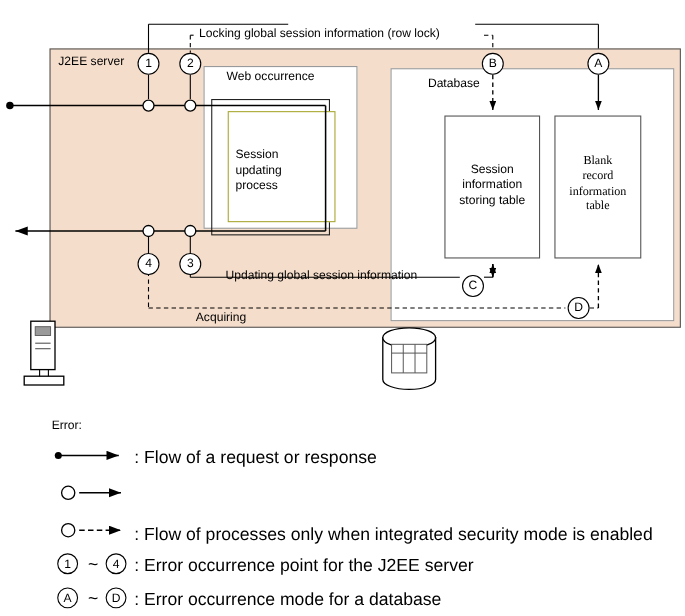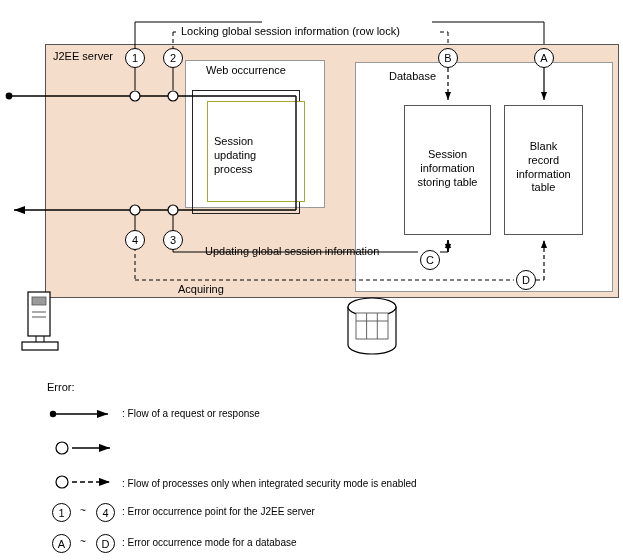--- a/index.html
+++ b/index.html
@@ -94,21 +94,21 @@
     line-height: 19px;
     font-size: 11px;
     box-sizing: border-box;
   }
   .legend-title {
     position: absolute;
     left: 47px; top: 381px;
   }
   .legend-text {
     position: absolute;
-    font-size: 10px;
+    font-size: 16px;
     text-align: center;
   }
   .legend-circle {
     position: absolute;
     width: 19px; height: 19px;
     border: 1px solid #000000;
     border-radius: 50%;
     background: #ffffff;
     text-align: center;
     line-height: 18px;
@@ -213,21 +213,21 @@
   <div class="lbl" style="left:206px; top:64px;">Web occurrence</div>
   <div class="lbl" style="left:363px; top:70px;margin-left:26px;">Database</div>
 
   <div class="lbl" style="left:214px; top:135px;">Session
 updating
 process</div>
 
   <div class="lbl center" style="left:404px; top:148px; width:87px;">Session
 information
 storing table</div>
-  <div class="lbl center" style="left:504px; top:140px; width:79px;">Blank
+  <div class="lbl center" style="left:504px; top:140px; width:79px;font-family:Liberation Serif, serif;">Blank
 record
 information
 table</div>
 
   <div class="lbl" style="left:205px; top:245px;">Updating global session information</div>
   <div class="lbl" style="left:178px; top:283px;">Acquiring</div>
 
   <div class="circle-num" style="left:125px; top:48px;">1</div>
   <div class="circle-num" style="left:163px; top:48px;">2</div>
   <div class="circle-num" style="left:125px; top:230px;">4</div>

